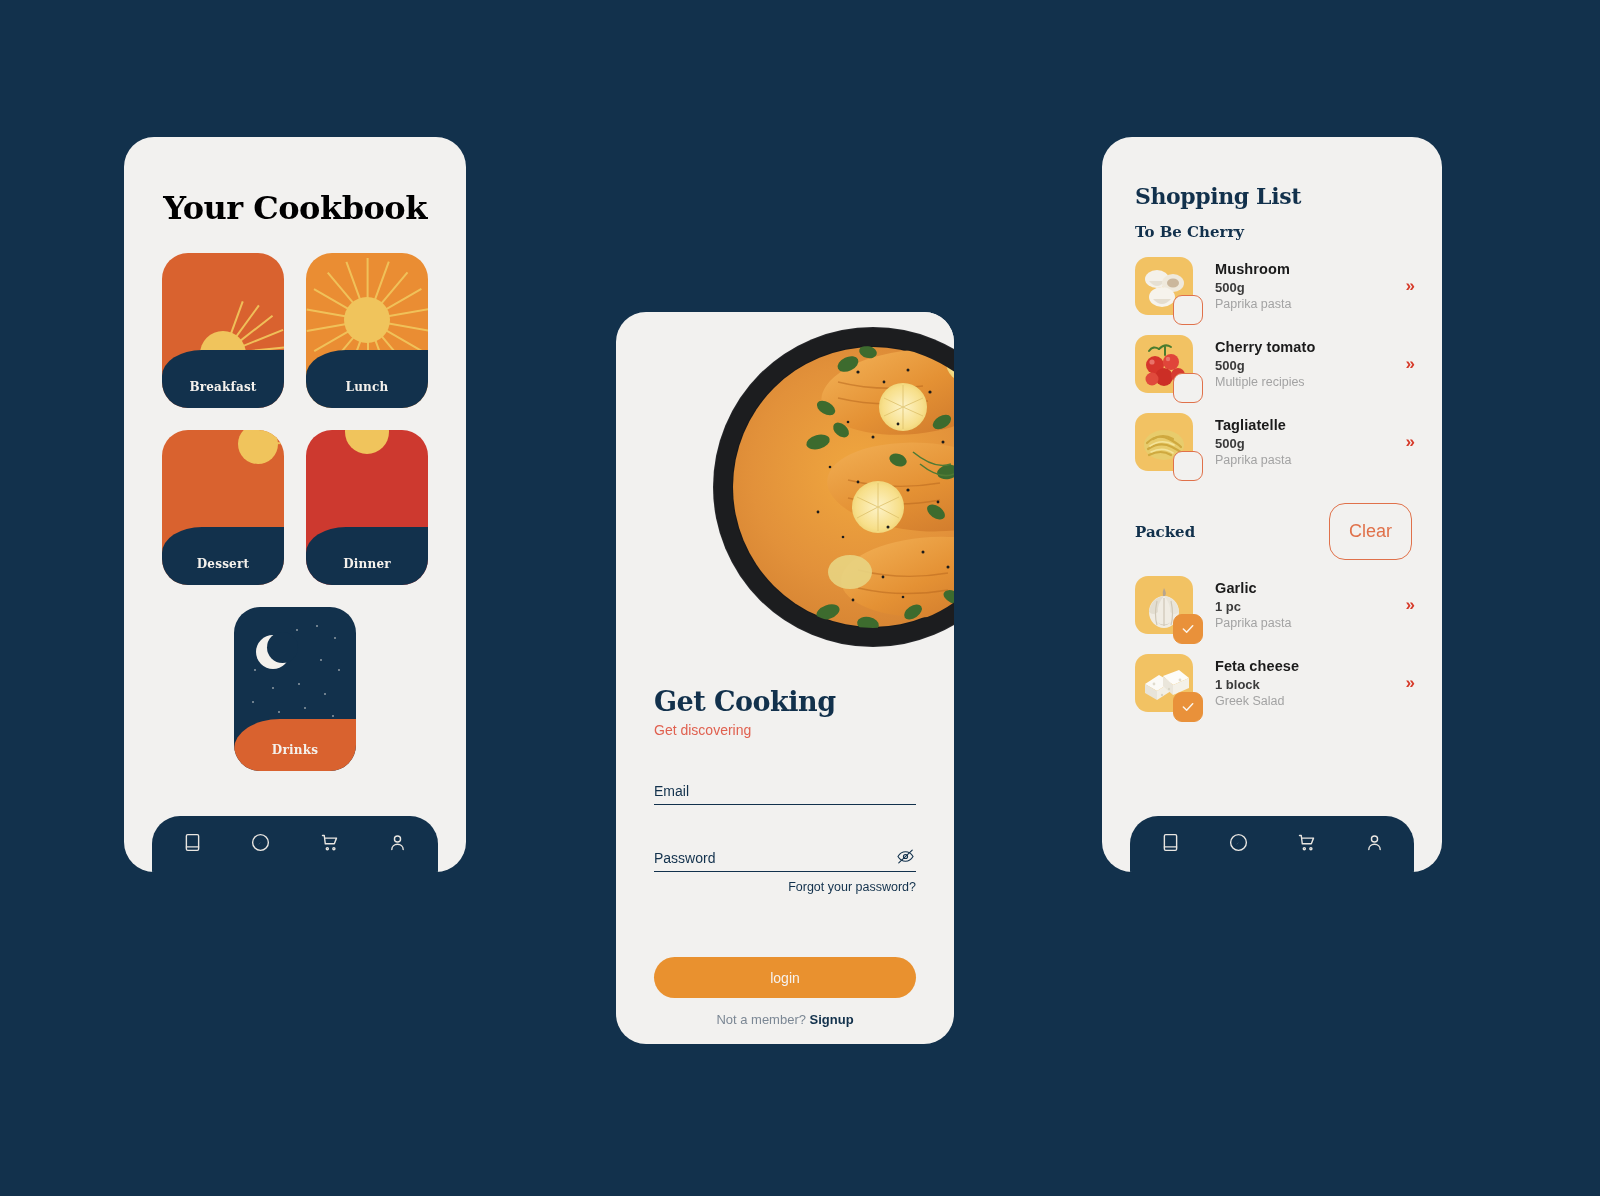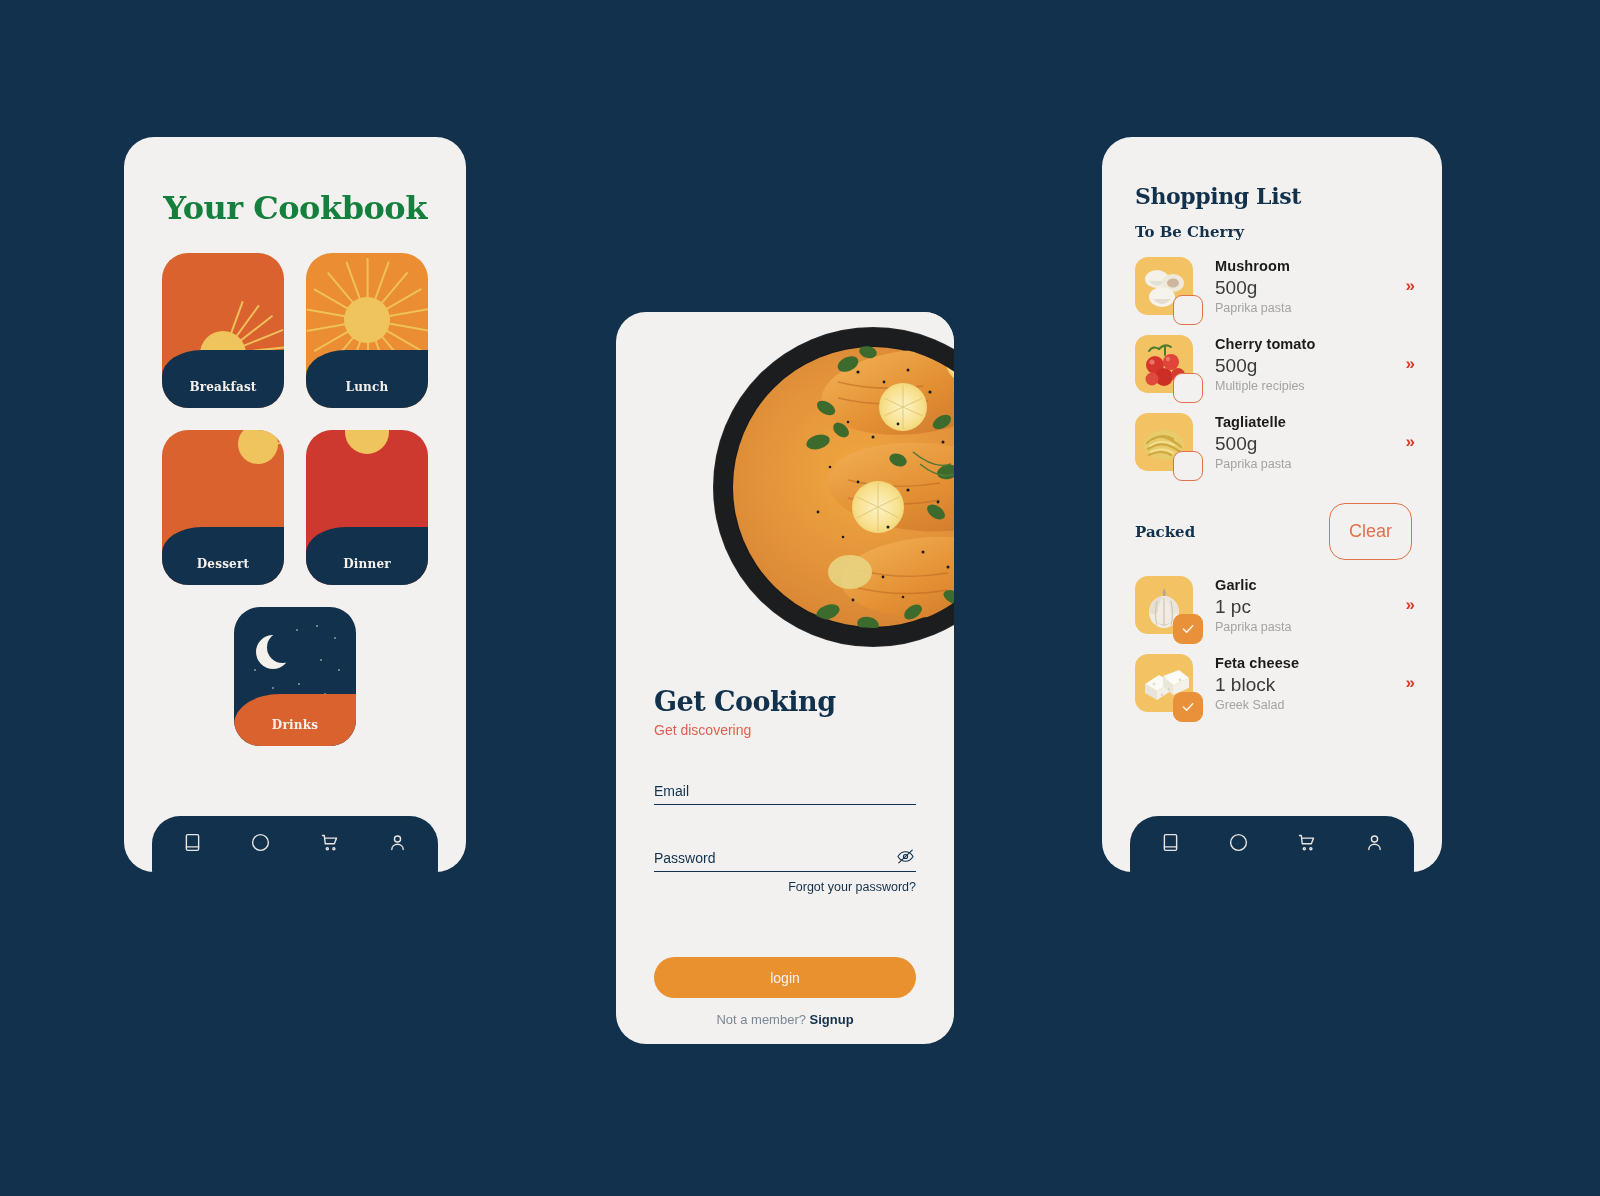--- a/index.html
+++ b/index.html
@@ -25,21 +25,21 @@
 
   
   #phone-cookbook {
     left: 124px; top: 137px;
     width: 342px; height: 735px;
   }
   .cookbook-title {
     font-family: "DejaVu Serif", serif;
     font-weight: bold;
     font-size: 32px;
-    color: #15803d;
+    color: #000000;
     text-align: center;
     letter-spacing: -0.5px;
     margin-top: 52px;
   }
   .cb-grid {
     margin: 26px auto 0;
     width: 266px;
     display: flex;
     flex-wrap: wrap;
     gap: 22px 22px;
@@ -87,21 +87,21 @@
   .cb-dessert .cb-sky { background: #d9622f; }
   .cb-dessert .cb-sun { width: 40px; height: 40px; left: 76px; top: -6px; }
   .cb-dessert .rays { position: absolute; left: 96px; top: 14px; }
 
   
   .cb-dinner .cb-sky { background: #cd392f; }
   .cb-dinner .cb-sun { width: 44px; height: 44px; left: 39px; top: -20px; }
   .cb-dinner .rays { position: absolute; left: 61px; top: 2px; }
 
   
-  .cb-drinks { width: 122px; height: 139px; }
+  .cb-drinks { width: 122px; height: 164px; }
   .cb-drinks .cb-sky { background: #12314c; }
   .cb-drinks .cb-ground { background: #d9622f; height: 52px; border-top-left-radius: 46px 30px; }
   .cb-drinks .cb-label { color: #f4f1ec; }
   .moon {
     position: absolute;
     left: 22px; top: 28px;
     width: 34px; height: 34px;
     border-radius: 50%;
     background: #f4f1ec;
   }
@@ -240,21 +240,21 @@
     border: 1.6px solid #e0714a;
     background: #f2f1ef;
     display: flex; align-items: center; justify-content: center;
     cursor: pointer;
   }
   .checkbox.checked { background: #e9913a; border-color: #e9913a; }
   .checkbox svg { width: 16px; height: 16px; stroke: #fbf4ea; stroke-width: 2.2; fill: none; stroke-linecap: round; stroke-linejoin: round; display: none; }
   .checkbox.checked svg { display: block; }
   .sl-text { flex: 1; padding-left: 8px; }
   .sl-name { font-size: 14.5px; font-weight: bold; color: #1b1b1b; letter-spacing: 0.1px; }
-  .sl-qty { font-size: 19px; font-weight: normal; color: #3b3b3b; margin-top: 3px; }
+  .sl-qty { font-size: 13px; font-weight: bold; color: #3b3b3b; margin-top: 3px; }
   .sl-recipe { font-size: 12.5px; color: #a3a3a3; margin-top: 2px; }
   .sl-arrow { color: #d63b2a; font-size: 17px; font-weight: bold; cursor: pointer; padding-left: 6px; letter-spacing: -3px; }
 </style>
 </head>
 <body>
 
 <div class="stage">
 
   <div class="phone" id="phone-cookbook">
     <div class="cookbook-title">Your Cookbook</div>

